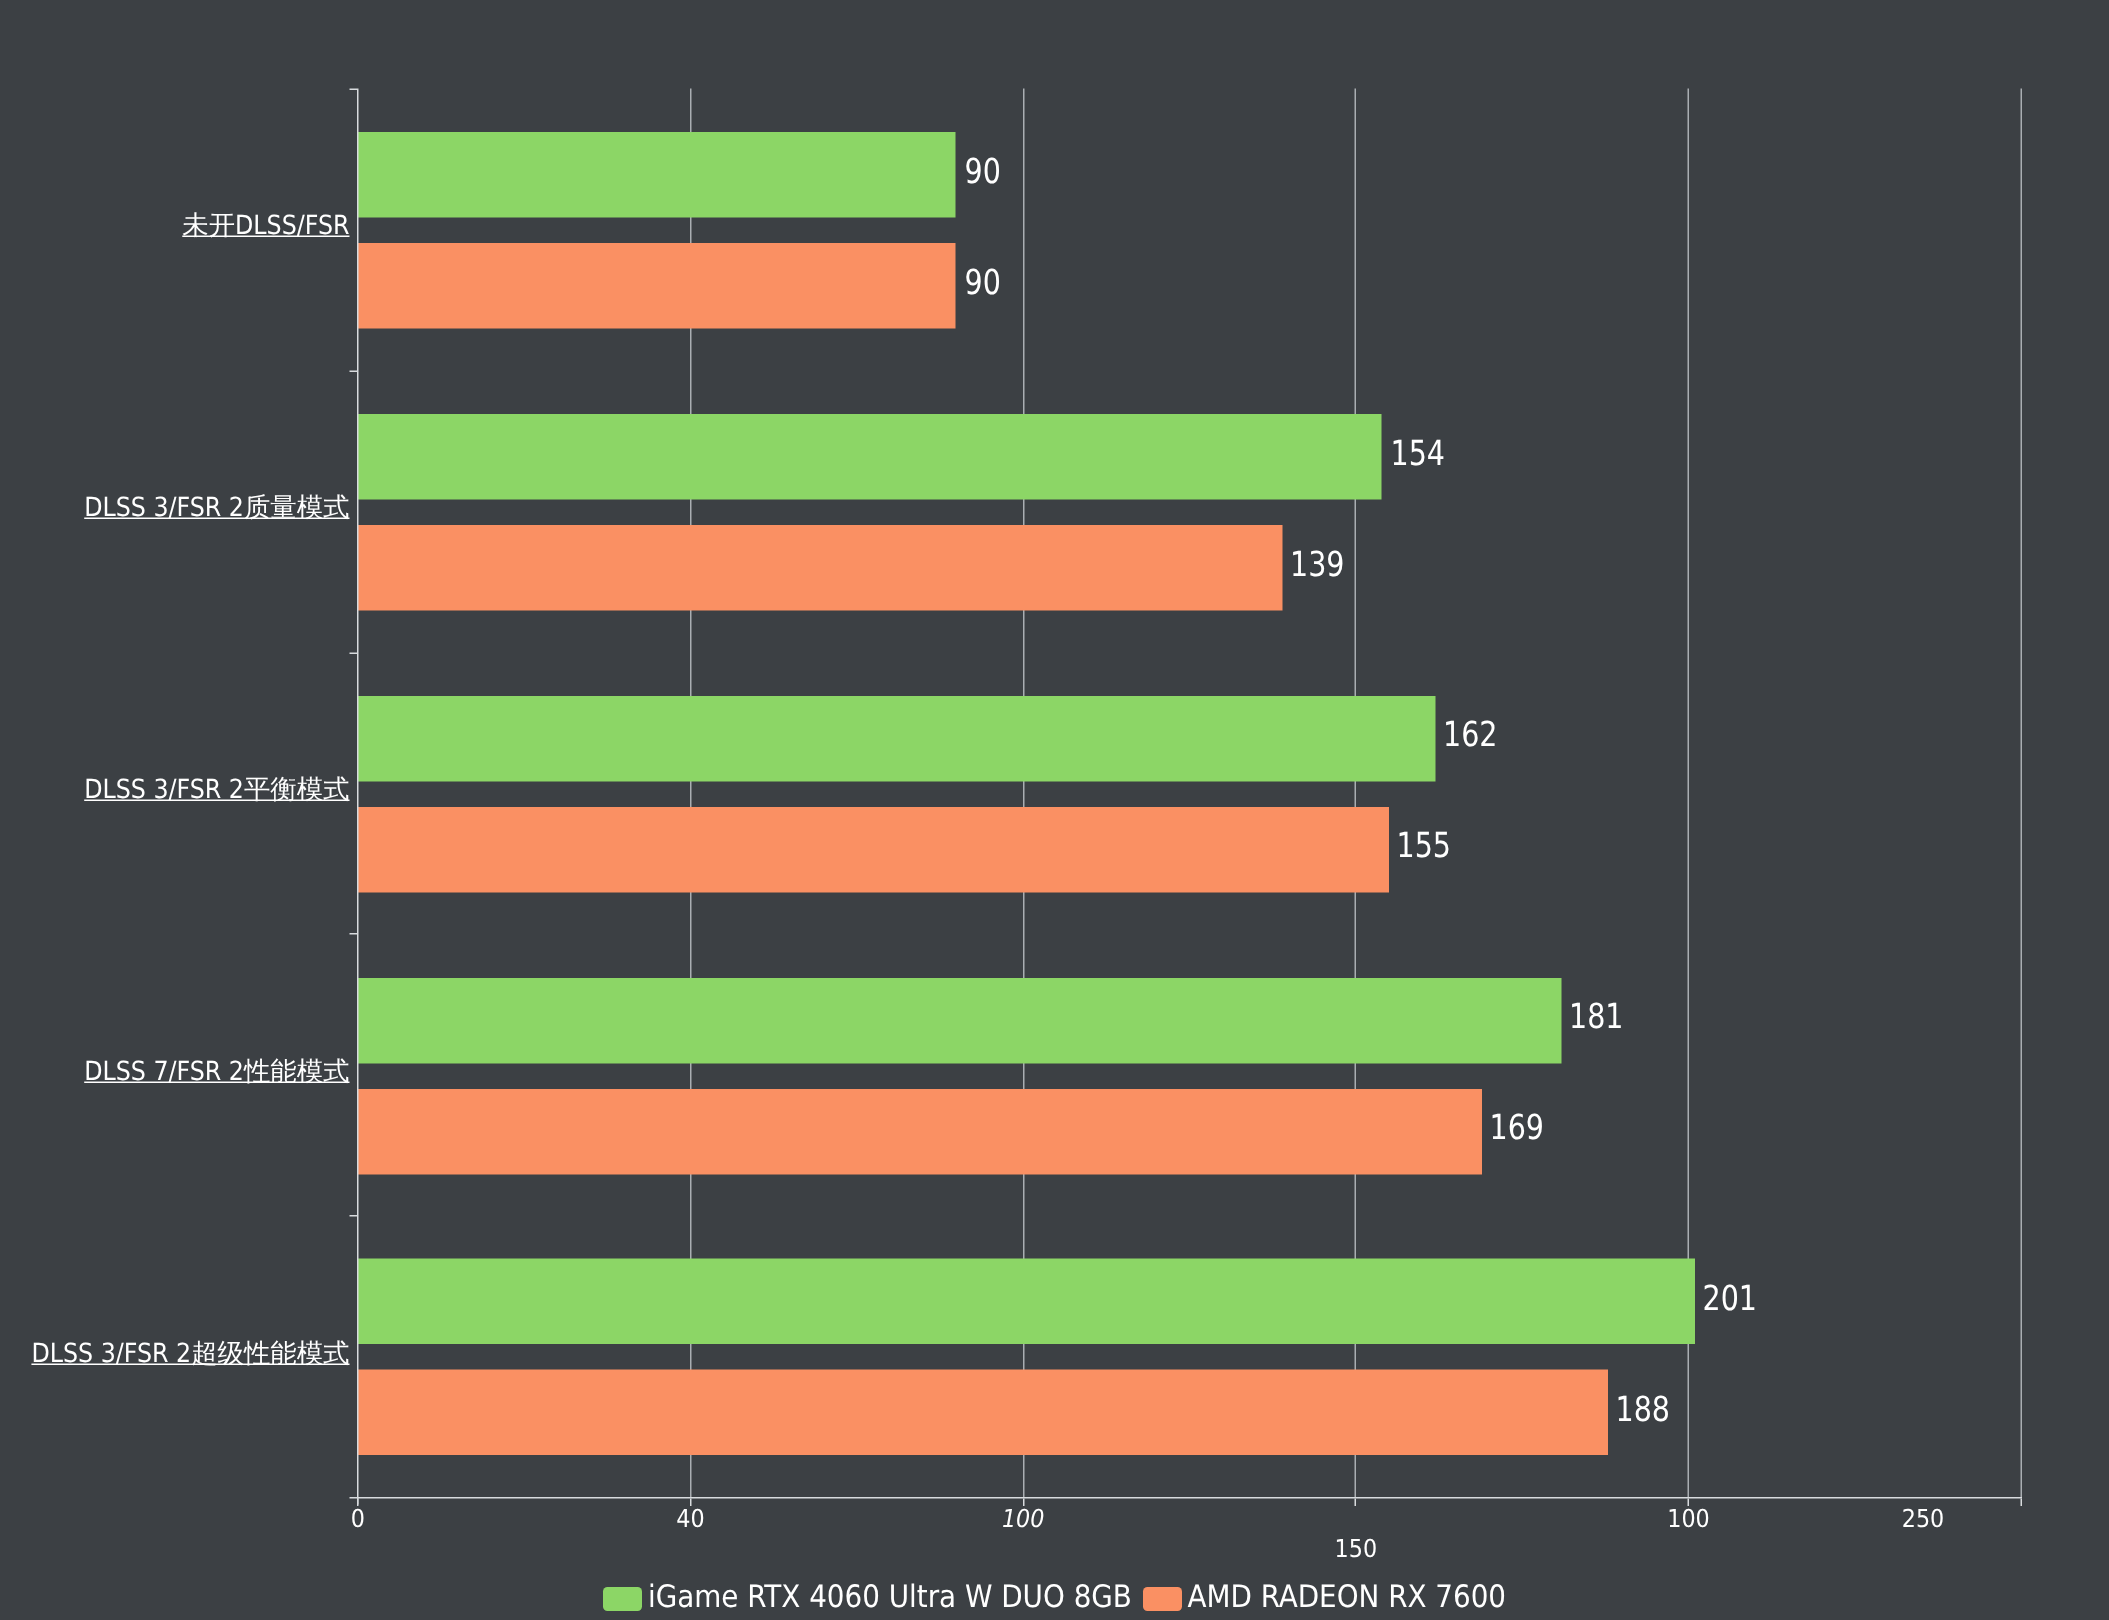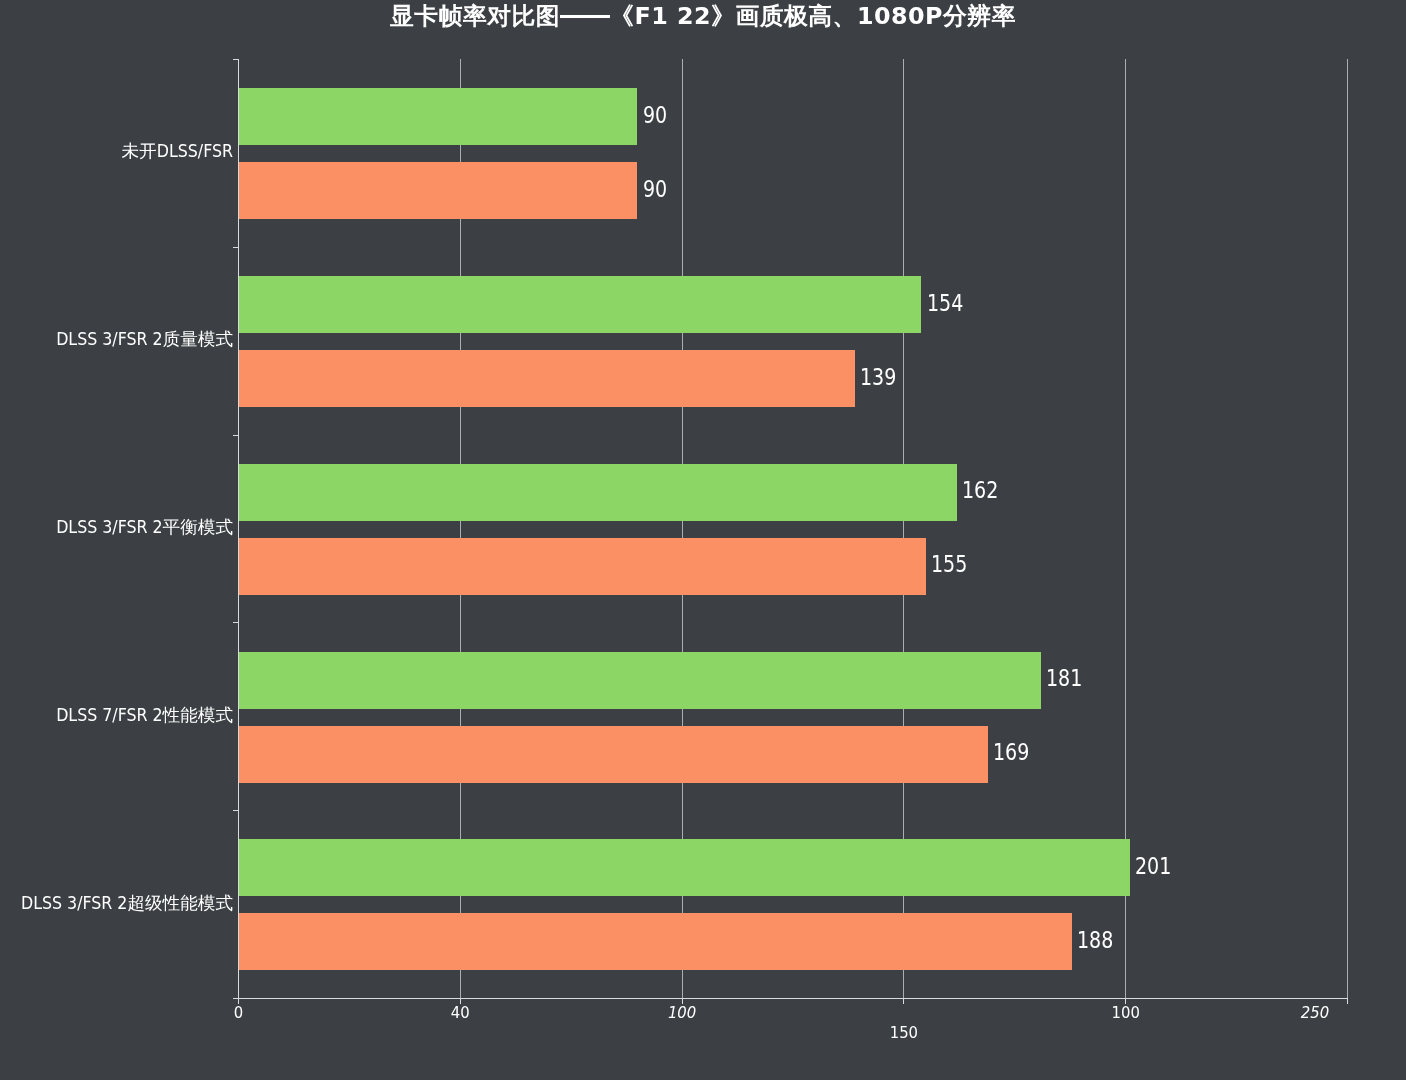--- a/index.html
+++ b/index.html
@@ -114,20 +114,21 @@
   }
   .cat-label {
     position: absolute;
     left: 0px;
     width: 233px;
     text-align: right;
     font-size: 17.6px;
     font-stretch: condensed;
     white-space: nowrap;
     line-height: 20px;
+    text-decoration: underline;
   }
   .xtick-label {
     position: absolute;
     font-size: 16.5px;
     font-stretch: condensed;
     text-align: center;
     white-space: nowrap;
     line-height: 17px;
   }
 
@@ -152,21 +153,20 @@
     vertical-align: -2.5px;
     margin-right: 4px;
   }
   .legend-text { vertical-align: baseline; }
 </style>
 </head>
 <body>
 
 <div id="chart-root">
 
-  <div id="chart-title">显卡帧率对比图<span class="emdash-run" style="width: 2.1em;"></span>《F1 22》画质极高、1080P分辨率</div>
 
   <div id="plot">
       <div class="gridline" style="left: 221.8px; background: rgb(169, 174, 178);"></div>
       <div class="gridline" style="left: 443.6px; background: rgb(169, 174, 178);"></div>
       <div class="gridline" style="left: 665.4px; background: rgb(169, 174, 178);"></div>
       <div class="gridline" style="left: 887.2px; background: rgb(169, 174, 178);"></div>
       <div class="gridline" style="left: 1109px; background: rgb(169, 174, 178);"></div>
     </div>
 
   <div id="axis-layer">
@@ -207,17 +207,18 @@
       <div class="bar-label" style="left: 1135.14px; top: 854.9px;">201</div>
       <div class="bar" style="left: 238px; top: 913.4px; width: 833.968px; background: rgb(250, 144, 99);"></div>
       <div class="bar-label" style="left: 1077.47px; top: 928.9px;">188</div>
       <div class="axis-x" style="background: rgb(216, 219, 222);"></div>
       <div class="axis-y" style="background: rgb(216, 219, 222);"></div>
       <div class="xtick-label" style="left: 188.5px; width: 100px; top: 1003.5px;">0</div>
       <div class="xtick-label" style="left: 410.3px; width: 100px; top: 1003.5px;">40</div>
       <div class="xtick-label" style="left: 632.1px; width: 100px; top: 1003.5px; font-style: italic;">100</div>
       <div class="xtick-label" style="left: 853.9px; width: 100px; top: 1003.5px; margin-top: 20px;">150</div>
       <div class="xtick-label" style="left: 1075.7px; width: 100px; top: 1003.5px;">100</div>
-      <div class="xtick-label" style="left: 1265px; width: 100px; top: 1003.5px; font-style: italic;">250</div>
+      <div class="xtick-label" style="left: 1232px; width: 100px; top: 1003.5px;">250</div>
     </div>
 
+  <div id="legend"><span class="legend-item"><span class="legend-swatch" style="background: rgb(140, 214, 102);"></span><span class="legend-text">iGame RTX 4060 Ultra W DUO 8GB</span></span><span class="legend-item" style="margin-left: 7px;"><span class="legend-swatch" style="background: rgb(250, 144, 99);"></span><span class="legend-text">AMD RADEON RX 7600</span></span></div>
 
 </div>
 
 </body></html>

